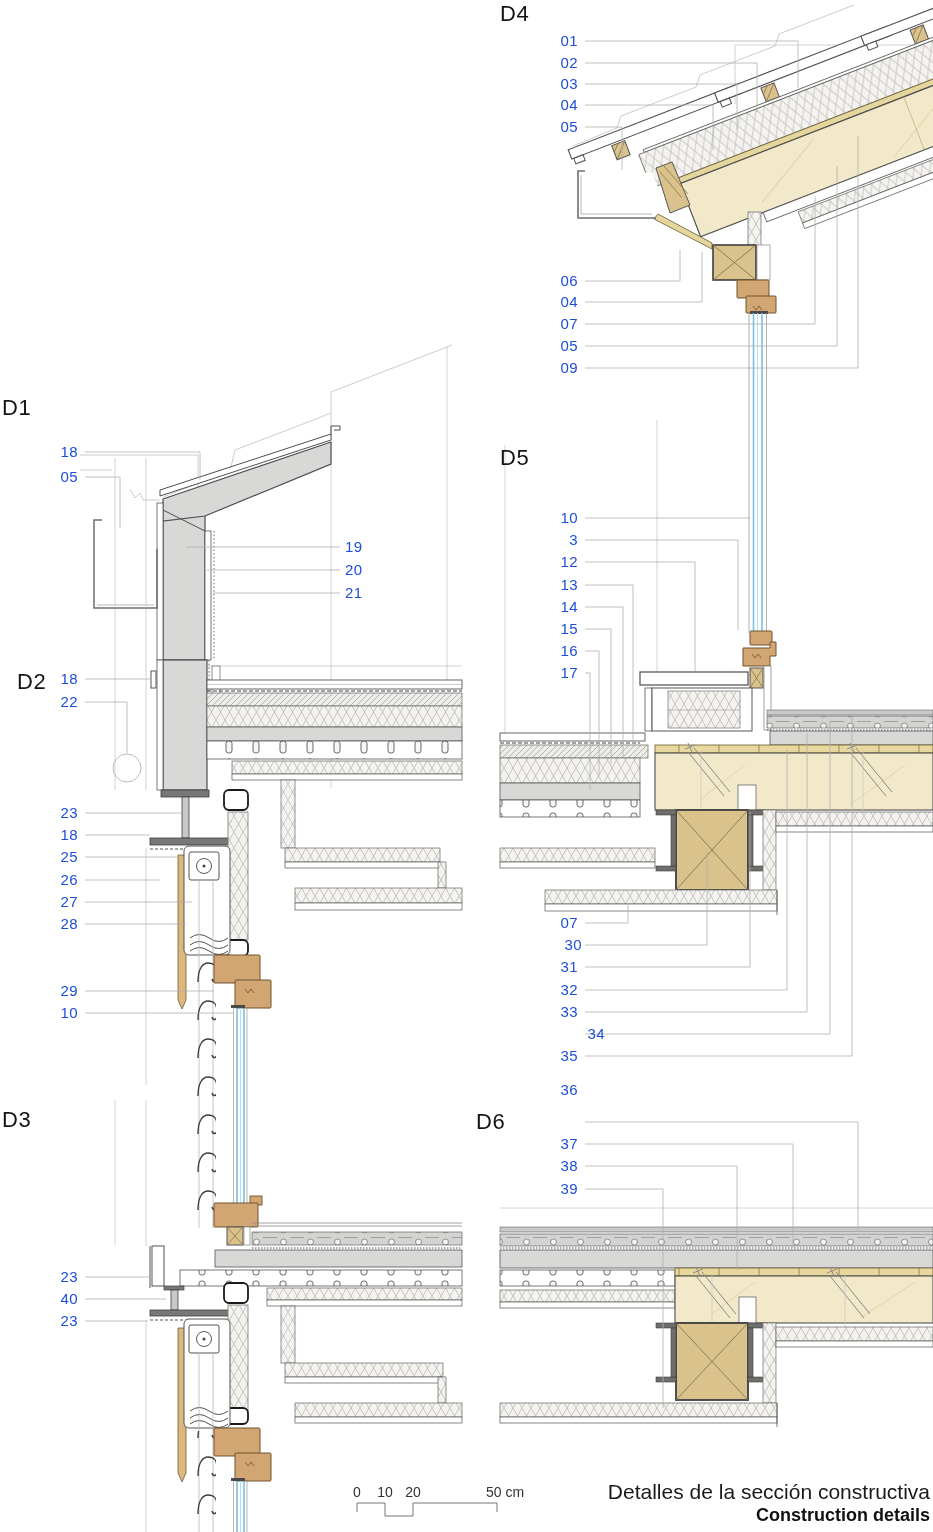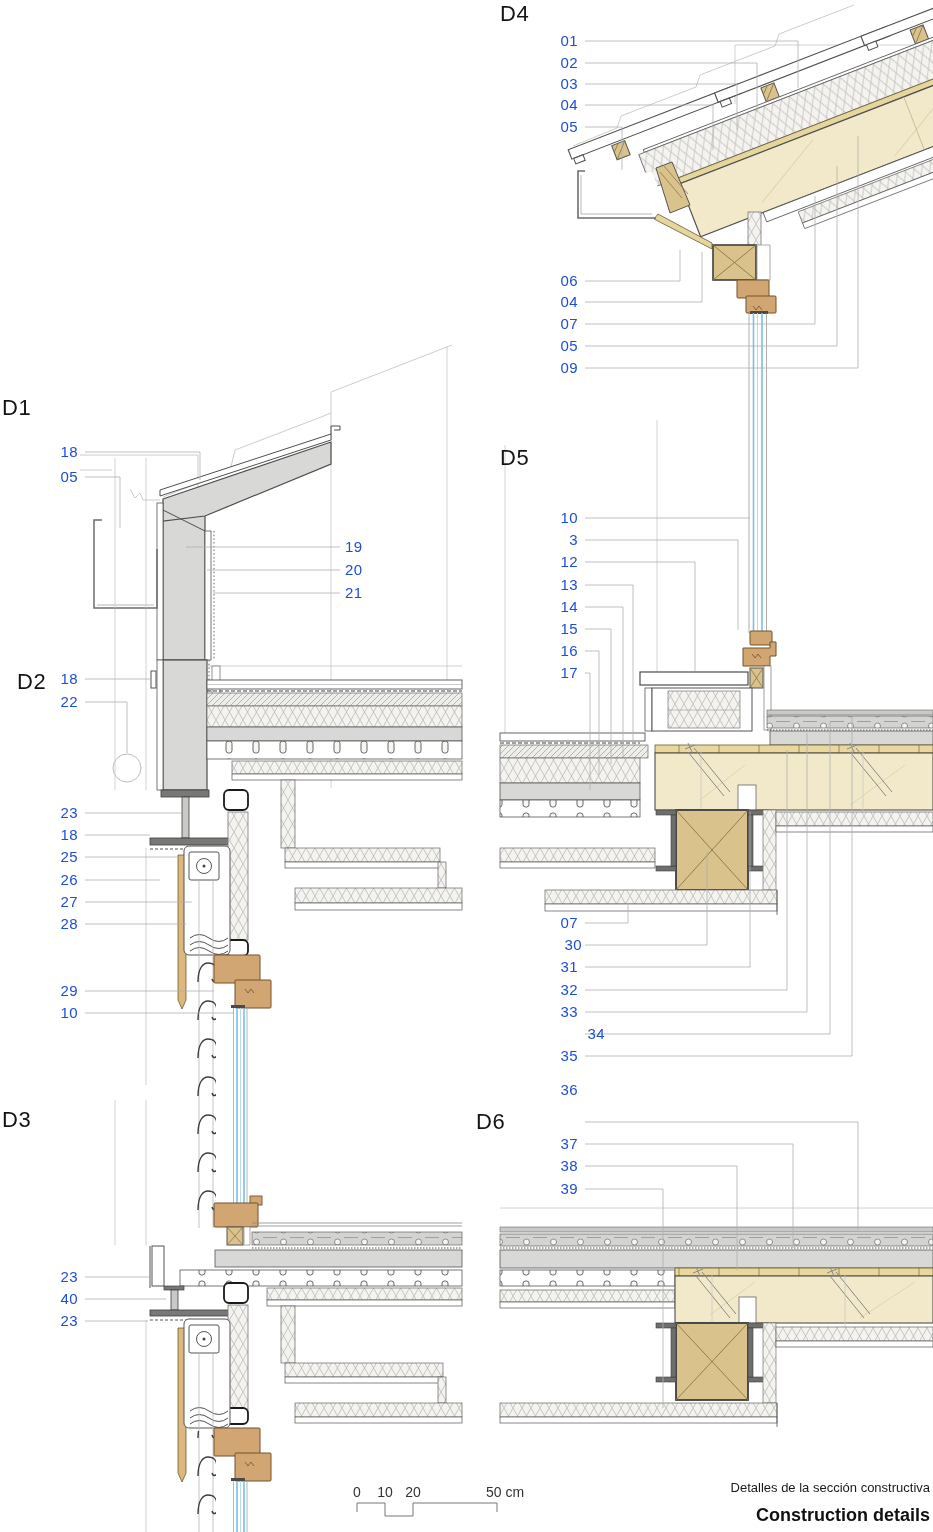--- a/index.html
+++ b/index.html
@@ -3,21 +3,21 @@
 <meta charset="utf-8">
 <style>
   html,body{margin:0;padding:0;background:#ffffff;}
   #stage{position:relative;width:933px;height:1532px;background:#ffffff;overflow:hidden;
          font-family:"Liberation Sans",sans-serif;color:#1b1b1b;}
   #drawing{position:absolute;left:0;top:0;}
   .dlabel{position:absolute;font-size:22px;line-height:24px;color:#141414;letter-spacing:.5px;}
   .co{position:absolute;width:36px;text-align:right;font-size:15px;line-height:16px;color:#1d4ed8;letter-spacing:.4px;}
   .co.l{text-align:left;width:40px;}
   .sc{position:absolute;font-size:14px;line-height:15px;color:#333;}
-  .title-es{position:absolute;right:3px;top:1480px;font-size:13px;color:#1a1a1a;}
+  .title-es{position:absolute;right:3px;top:1480px;font-size:21px;color:#1a1a1a;}
   .title-en{position:absolute;right:3px;top:1505px;font-size:18px;font-weight:bold;color:#111;}
 </style>
 </head>
 <body>
 
 <div id="stage">
 
 <svg id="drawing" width="933" height="1532" viewBox="0 0 933 1532" xmlns="http://www.w3.org/2000/svg">
 <defs>
   <pattern id="insul" width="9" height="16" patternUnits="userSpaceOnUse">

